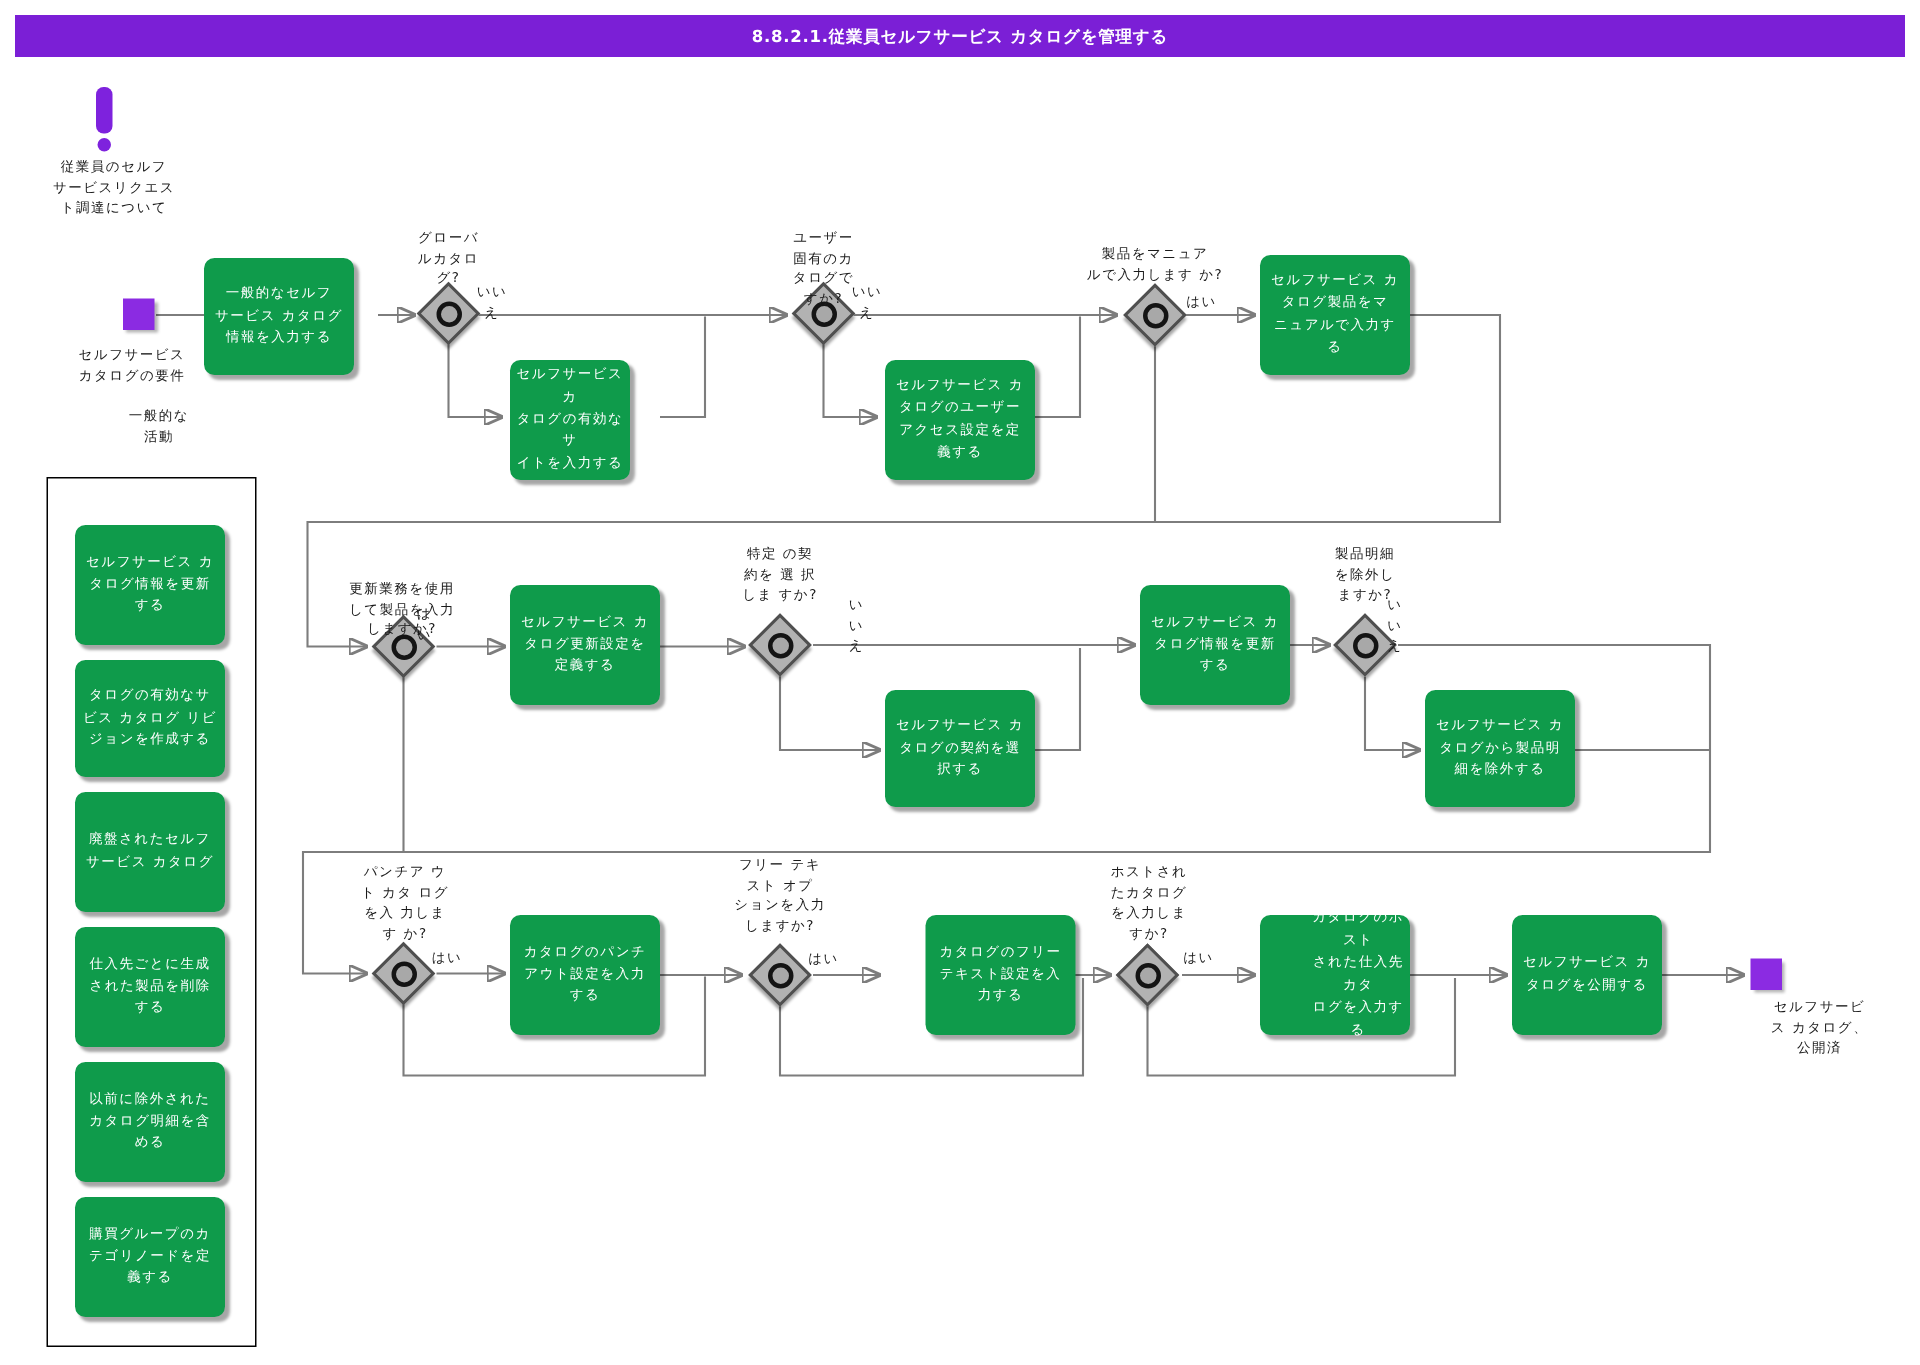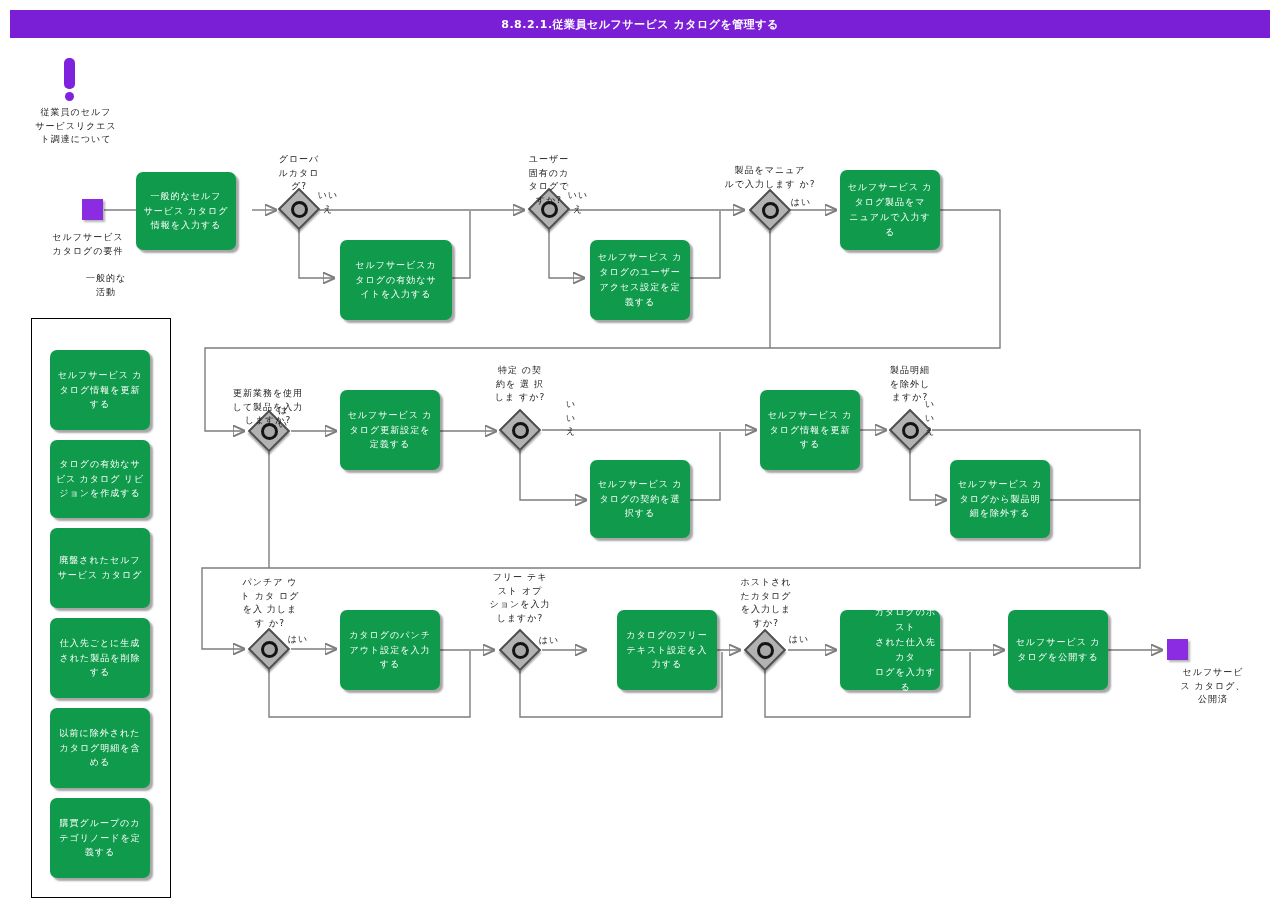--- a/index.html
+++ b/index.html
@@ -4,21 +4,21 @@
 <style>
   html,body{margin:0;padding:0;background:#ffffff;}
   #canvas{position:relative;width:1280px;height:910px;background:#ffffff;overflow:hidden;
           font-family:"DejaVu Sans","Liberation Sans",sans-serif;}
   .titlebar{position:absolute;left:10px;top:10px;width:1260px;height:28px;background:#7B1FD6;
             display:flex;align-items:center;justify-content:center;color:#fff;font-size:11px;
             font-weight:bold;letter-spacing:.5px;}
   .task{position:absolute;background:#0F9B4B;border-radius:7px;color:#fff;font-size:9px;
         display:flex;align-items:center;justify-content:center;text-align:center;
         line-height:1.65;letter-spacing:1px;white-space:pre-line;
-        box-shadow:3px 3px 2px rgba(0,0,0,.35);padding:2px;box-sizing:border-box;font-family:Liberation Serif, serif;}
+        box-shadow:3px 3px 2px rgba(0,0,0,.35);padding:2px;box-sizing:border-box;}
   .event{position:absolute;width:21px;height:21px;background:#8B2BE2;
          box-shadow:2px 2px 2px rgba(0,0,0,.3);}
   .lbl{position:absolute;font-size:9px;color:#1a1a1a;line-height:1.5;white-space:pre-line;
        text-align:center;letter-spacing:1px;}
   .gw-d{position:absolute;width:30px;height:30px;background:#b2b2b2;border:2px solid #4f4f4f;
         transform:rotate(45deg);box-sizing:border-box;box-shadow:2px 2px 2px rgba(0,0,0,.35);}
   .gw-c{position:absolute;width:17px;height:17px;border:3px solid #141414;border-radius:50%;
         background:#a8a8a8;box-sizing:border-box;}
   .ex-bar{position:absolute;left:64px;top:58px;width:11px;height:31px;background:#7E22DD;border-radius:5px;}
   .ex-dot{position:absolute;left:65px;top:92px;width:9px;height:9px;background:#7E22DD;border-radius:50%;}
@@ -83,21 +83,21 @@
   <div class="lbl" style="left:38px;top:231px;width:100px;">セルフサービス
 カタログの要件</div>
   <div class="event" style="left:1167px;top:639px;"></div>
   <div class="lbl" style="left:1172px;top:666px;width:82px;">セルフサービ
 ス カタログ、
 公開済</div>
 
   <div class="task" style="left:136px;top:172px;width:100px;height:78px;">一般的なセルフ
 サービス カタログ
 情報を入力する</div>
-  <div class="task" style="left:340px;top:240px;width:112px;height:80px;">セルフサービスカ
+  <div class="task" style="left:340px;top:240px;width:80px;height:80px;">セルフサービスカ
 タログの有効なサ
 イトを入力する</div>
   <div class="task" style="left:590px;top:240px;width:100px;height:80px;">セルフサービス カ
 タログのユーザー
 アクセス設定を定
 義する</div>
   <div class="task" style="left:840px;top:170px;width:100px;height:80px;">セルフサービス カ
 タログ製品をマ
 ニュアルで入力す
 る</div>

